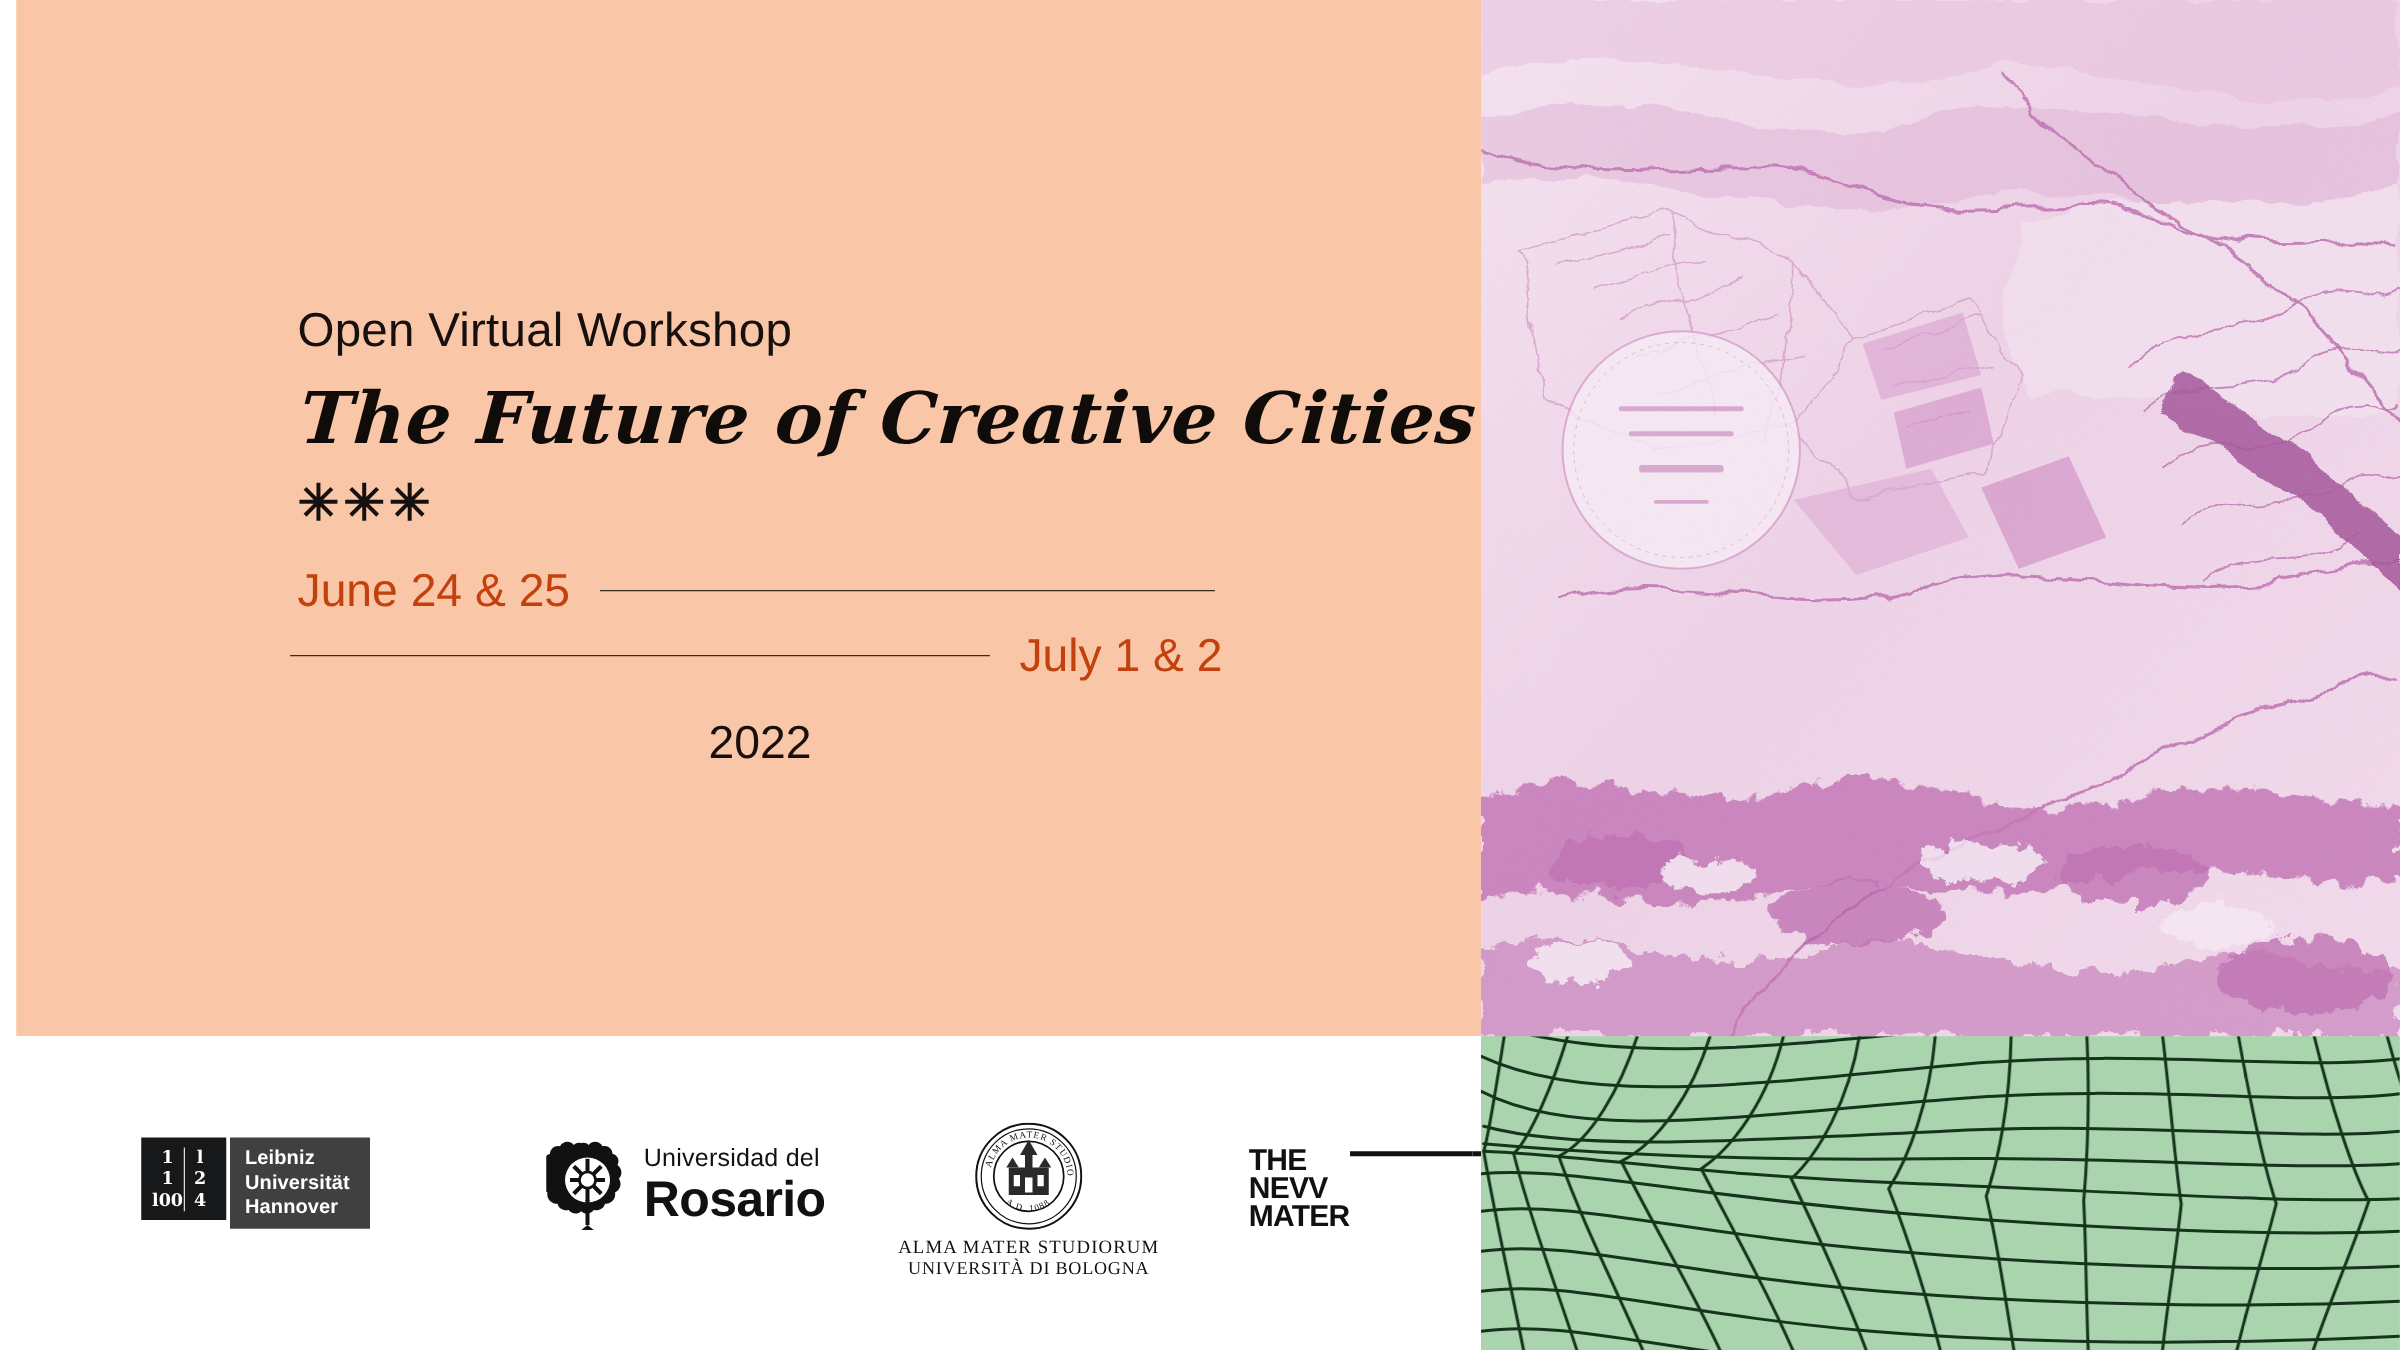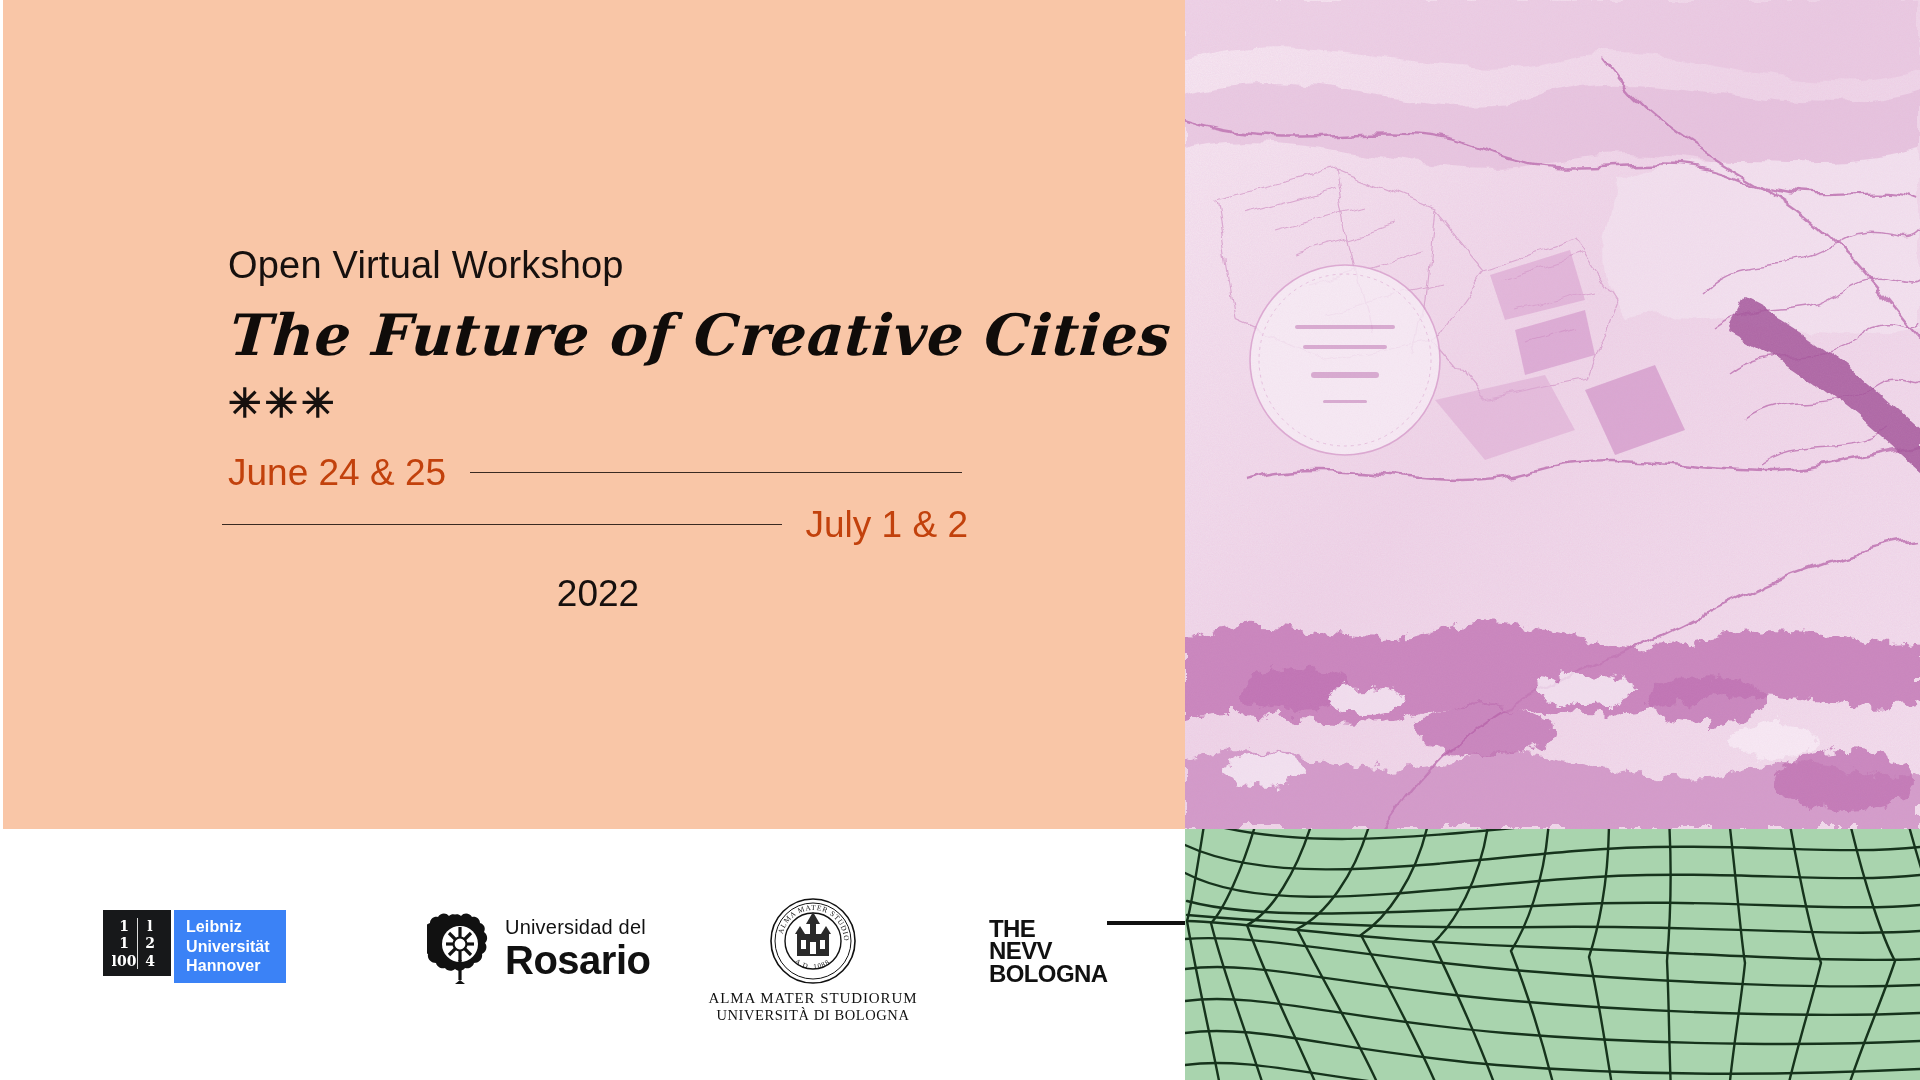--- a/index.html
+++ b/index.html
@@ -17,21 +17,21 @@
   .poster {
     position: relative;
     width: 1920px;
     height: 1080px;
     background: #ffffff;
   }
 
   
   .left-col {
     position: absolute;
-    left: 3px;
+    left: 13px;
     top: 0;
     width: 1185px;
     height: 1080px;
   }
   .peach-panel {
     position: absolute;
     left: 0;
     top: 0;
     width: 1185px;
     height: 829px;
@@ -172,21 +172,21 @@
   .leibniz-divider {
     position: absolute;
     left: 50%;
     top: 8px;
     bottom: 7px;
     width: 1px;
     background: #ffffff;
     opacity: 0.85;
   }
   .leibniz-words {
-    background: #3b82f6;
+    background: #404040;
     color: #ffffff;
     padding: 7px 16px 7px 12px;
     font-family: "Liberation Sans", sans-serif;
     font-size: 16px;
     font-weight: 700;
     line-height: 1.22;
     letter-spacing: 0.1px;
     display: flex;
     flex-direction: column;
     justify-content: center;
@@ -402,21 +402,21 @@
       <div class="bologna-words">
         <div class="l1">ALMA MATER STUDIORUM</div>
         <div class="l2">UNIVERSITÀ DI BOLOGNA</div>
       </div>
     </div>
 
     <div class="logo logo-newschool">
       <div class="ns-lines">
         <div>THE</div>
         <div>NEVV</div>
-        <div>BOLOGNA</div>
+        <div>MATER</div>
       </div>
       <div class="ns-bar"></div>
       <div class="ns-bar second"></div>
     </div>
   </div>
 
   <div class="right-col">
 
     <div class="map-panel">
       <svg class="map-svg" viewBox="0 0 735 829" preserveAspectRatio="xMidYMid slice">

